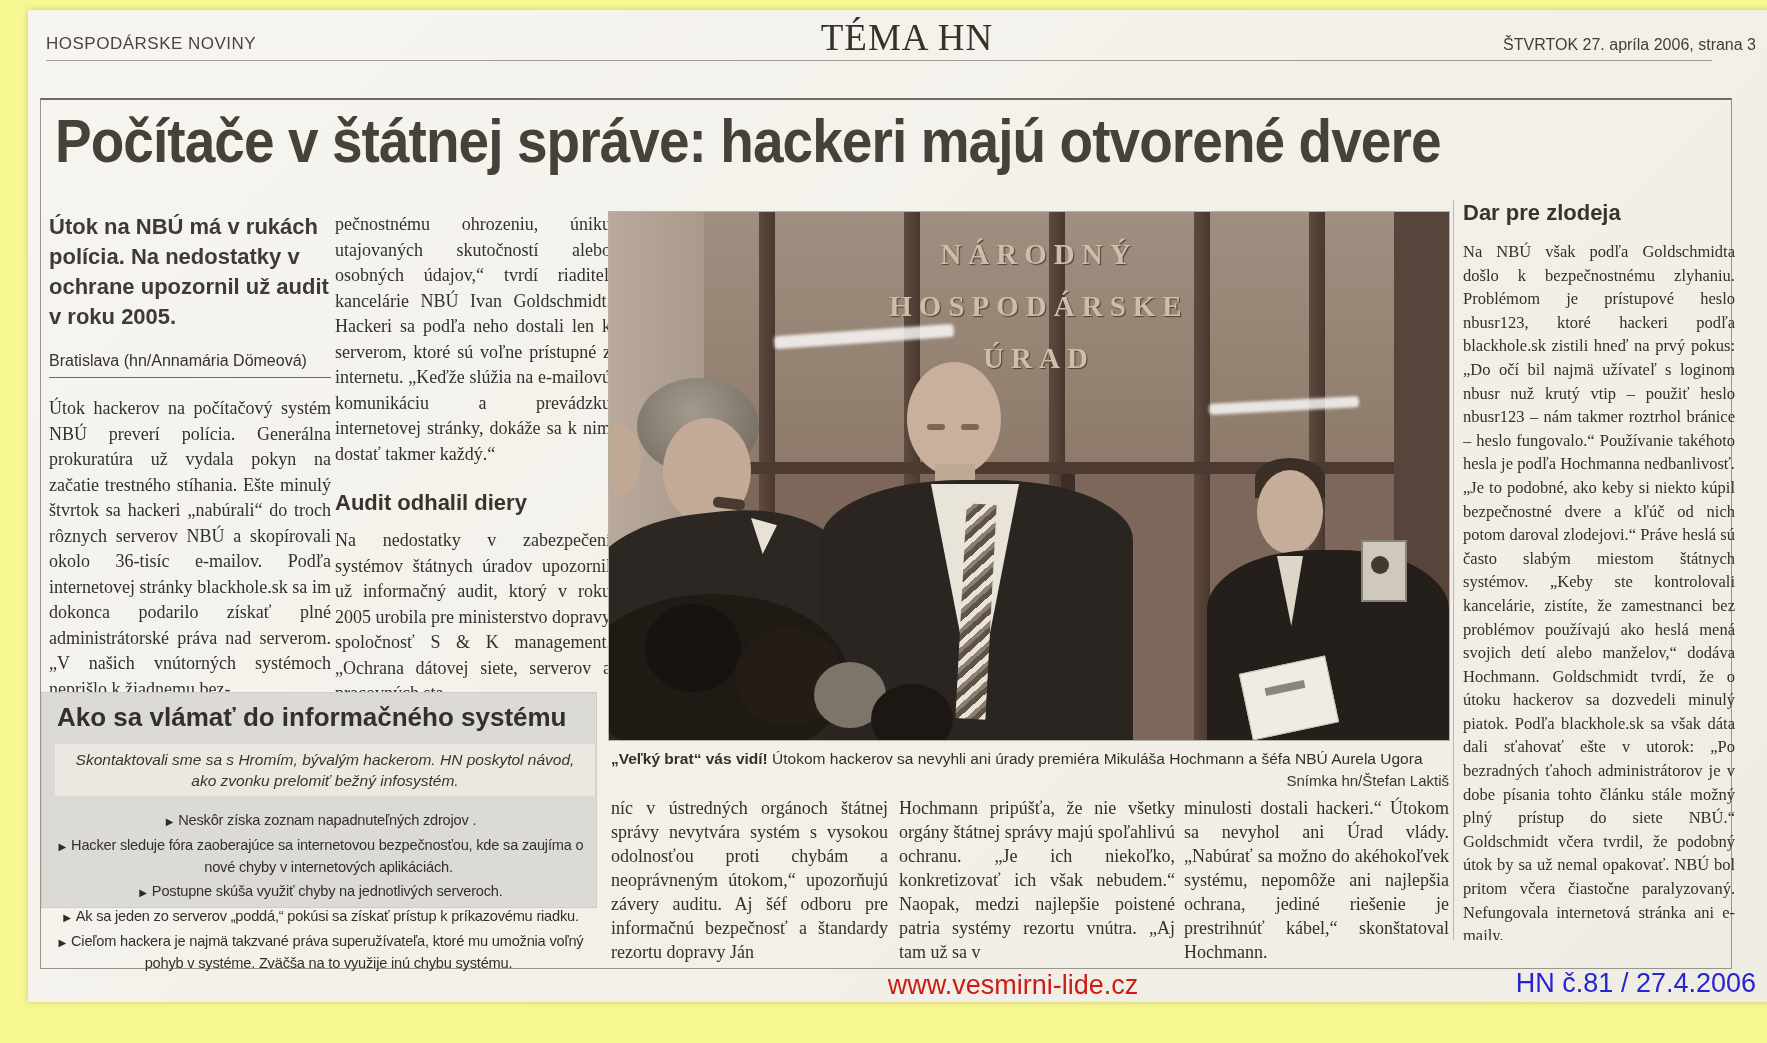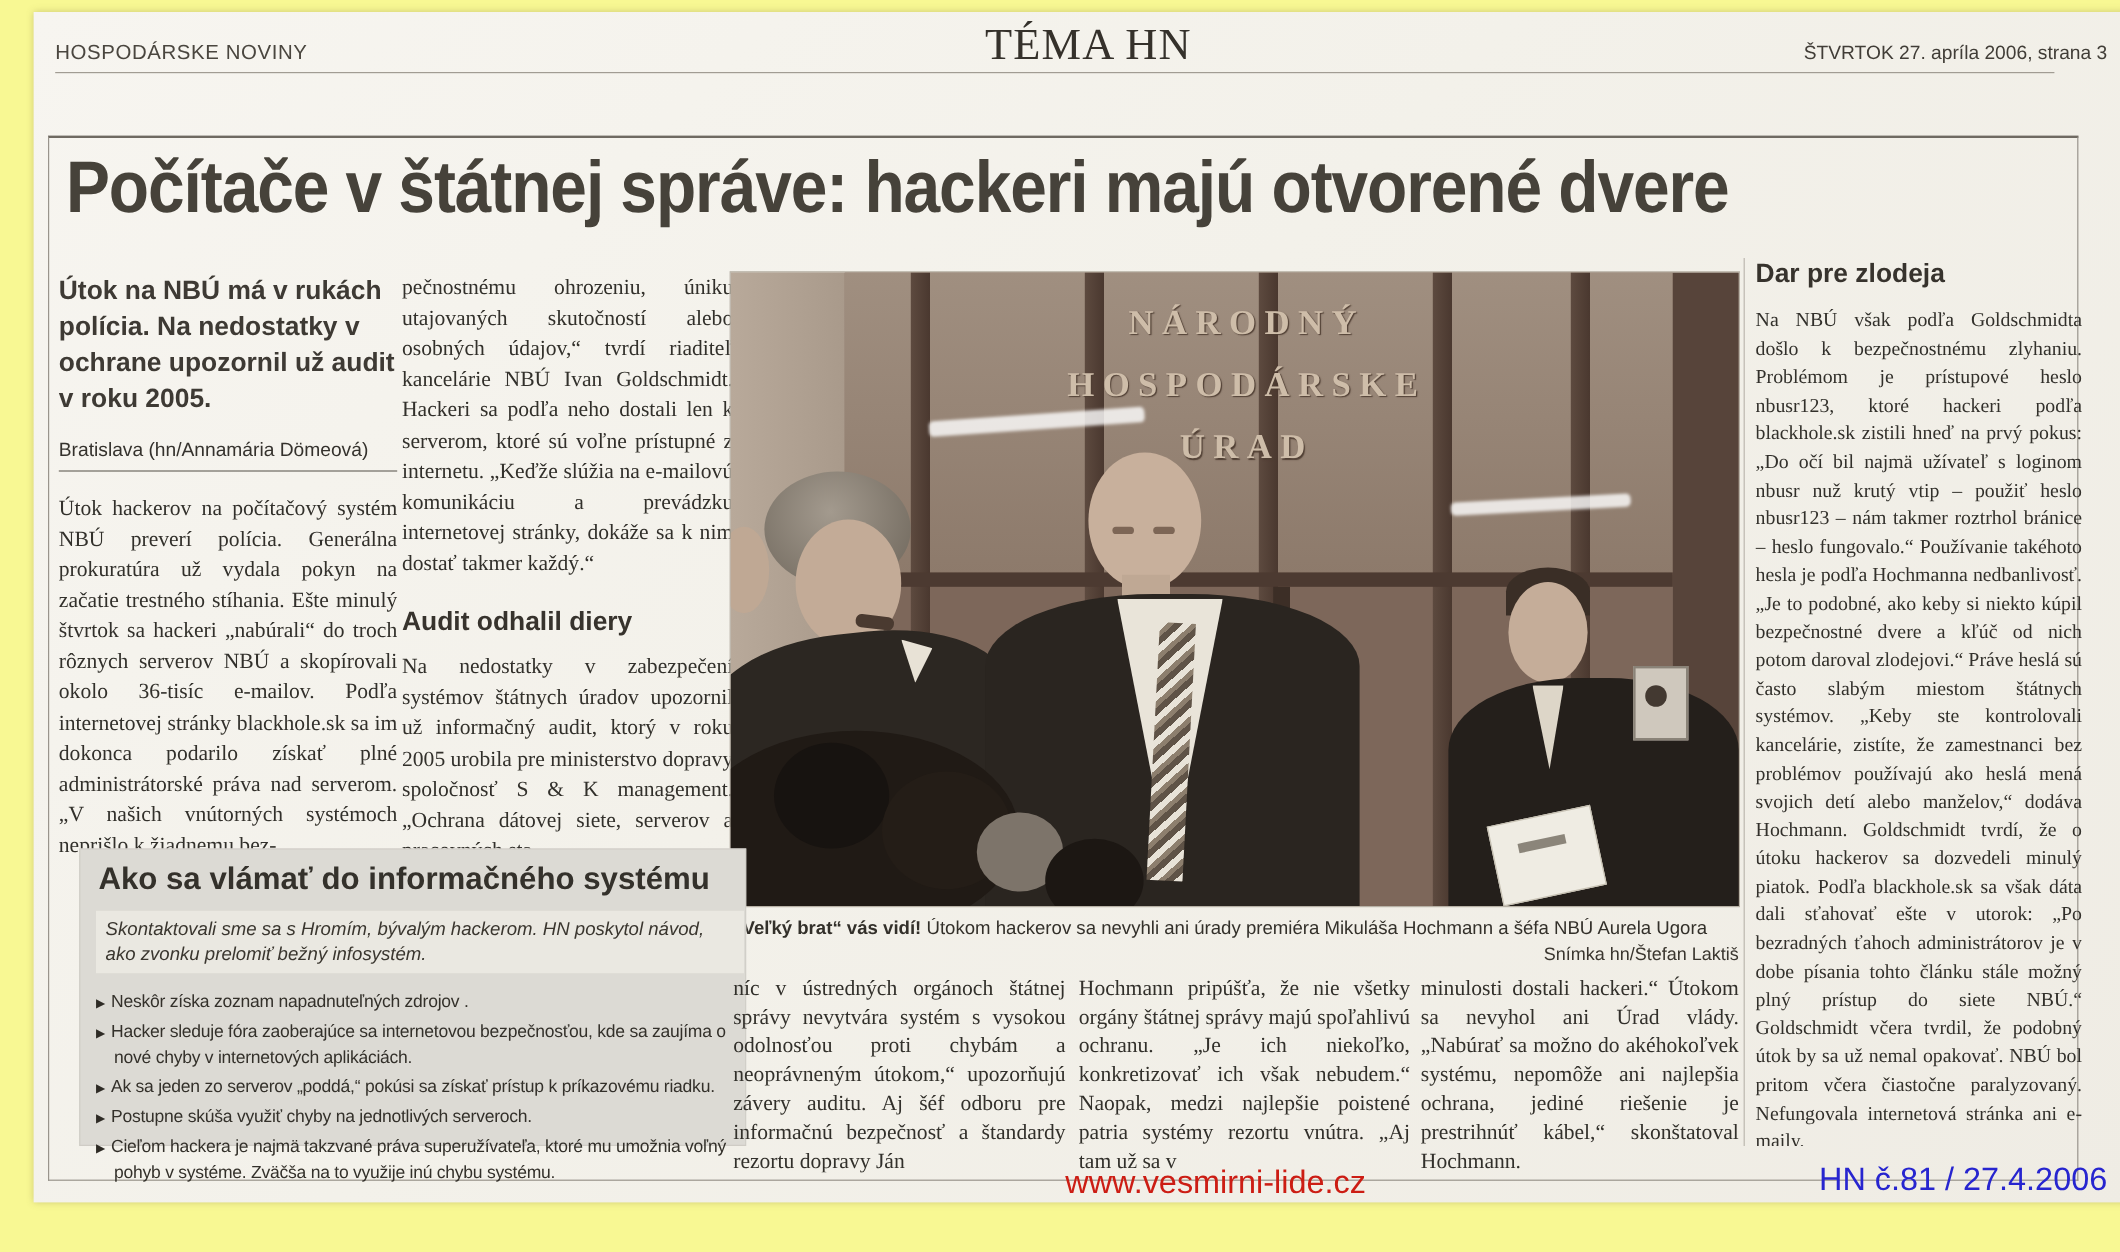--- a/index.html
+++ b/index.html
@@ -18,21 +18,21 @@
   }
   
   .hdr-left{left:18px;top:24px;font-size:17px;letter-spacing:.5px;color:#4a463f;}
   .hdr-center{left:0;top:6px;width:100%;text-align:center;
     font-family:"Liberation Serif",serif;font-size:37px;color:#35312b;letter-spacing:1px;}
   .hdr-right{right:30px;top:26px;font-size:16px;color:#413d37;}
   .hdr-rule{left:18px;top:50px;width:1666px;height:1px;background:#a19c93;}
   
   .article{
     position:absolute;left:12px;top:88px;width:1690px;height:868px;
-    border:1px solid #99948c;border-top:2px solid #6f6a62;margin-top:15px;
+    border:1px solid #99948c;border-top:2px solid #6f6a62;
   }
   .headline{
     left:14px;top:6px;width:1670px;white-space:nowrap;
     font-size:61px;font-weight:bold;color:#46423a;letter-spacing:-1px;
     transform:scaleX(.9);transform-origin:left center;
   }
   .lead{left:8px;top:112px;width:282px;font-size:22px;line-height:30px;
     font-weight:bold;color:#3e3a34;}
   .byline{left:8px;top:252px;width:282px;font-size:16px;color:#35322d;
     border-bottom:1.5px solid #6e6a63;padding-bottom:7px;}
@@ -45,22 +45,23 @@
   .c2b{left:294px;top:428px;width:276px;height:180px;overflow:hidden;}
   .cA{left:570px;top:696px;width:277px;height:166px;overflow:hidden;line-height:24px;}
   .cB{left:858px;top:696px;width:276px;height:166px;overflow:hidden;line-height:24px;}
   .cC{left:1143px;top:696px;width:265px;height:166px;overflow:hidden;line-height:24px;}
   .vrule{left:1412px;top:100px;width:1px;height:740px;background:#bcb7ae;}
   .rsub{left:1422px;top:100px;width:270px;}
   .rbody{left:1422px;top:140px;width:272px;height:700px;overflow:hidden;
     font-size:16.5px;line-height:23.6px;}
   
   .infobox{
-    left:25px;top:592px;width:556px;height:248px;background:#dcdad4;
+    left:0;top:592px;width:556px;height:216px;background:#dcdad4;
     box-shadow:inset 0 0 0 1px #cfccc5;
+    text-align:center;
   }
   .box-title{position:absolute;left:16px;top:10px;font-size:26px;font-weight:bold;color:#34312b;}
   .box-intro{position:absolute;left:14px;top:52px;width:524px;
     font-style:italic;font-size:15.5px;line-height:21px;color:#3a362f;
     background:#eae8e1;padding:5px 8px;}
   .box-list{position:absolute;left:14px;top:118px;width:532px;margin:0;padding:0;list-style:none;
     font-size:14.6px;line-height:21px;color:#33302a;letter-spacing:-.2px;}
   .box-list li{padding-left:15px;text-indent:-15px;margin-bottom:3px;}
   .blt{font-size:10px;color:#2e2b25;margin-right:5px;}
   
@@ -172,22 +173,22 @@
 
     <div class="abs caption"><span class="cap-bold">„Veľký brat“ vás vidí!</span><span> Útokom hackerov sa nevyhli ani úrady premiéra Mikuláša Hochmann a šéfa NBÚ Aurela Ugora</span></div>
     <div class="abs credit">Snímka hn/Štefan Laktiš</div>
 
     <div class="abs infobox">
       <div class="box-title">Ako sa vlámať do informačného systému</div>
       <div class="box-intro">Skontaktovali sme sa s Hromím, bývalým hackerom. HN poskytol návod, ako zvonku prelomiť bežný infosystém.</div>
       <ul class="box-list">
         <li><span class="blt">▶</span><span>Neskôr získa zoznam napadnuteľných zdrojov .</span></li>
         <li><span class="blt">▶</span><span>Hacker sleduje fóra zaoberajúce sa internetovou bezpečnosťou, kde sa zaujíma o nové chyby v internetových aplikáciách.</span></li>
+        <li><span class="blt">▶</span><span>Postupne skúša využiť chyby na jednotlivých serveroch.</span></li>
         <li><span class="blt">▶</span><span>Ak sa jeden zo serverov „poddá,“ pokúsi sa získať prístup k príkazovému riadku.</span></li>
-        <li><span class="blt">▶</span><span>Postupne skúša využiť chyby na jednotlivých serveroch.</span></li>
         <li><span class="blt">▶</span><span>Cieľom hackera je najmä takzvané práva superužívateľa, ktoré mu umožnia voľný pohyb v systéme. Zväčša na to využije inú chybu systému.</span></li>
       </ul>
     </div>
 
     <div class="abs serifcol cA">níc v ústredných orgánoch štátnej správy nevytvára systém s vysokou odolnosťou proti chybám a neoprávneným útokom,“ upozorňujú závery auditu. Aj šéf odboru pre informačnú bezpečnosť a štandardy rezortu dopravy Ján</div>
     <div class="abs serifcol cB">Hochmann pripúšťa, že nie všetky orgány štátnej správy majú spoľahlivú ochranu. „Je ich niekoľko, konkretizovať ich však nebudem.“ Naopak, medzi najlepšie poistené patria systémy rezortu vnútra. „Aj tam už sa v</div>
     <div class="abs serifcol cC">minulosti dostali hackeri.“ Útokom sa nevyhol ani Úrad vlády. „Nabúrať sa možno do akéhokoľvek systému, nepomôže ani najlepšia ochrana, jediné riešenie je prestrihnúť kábel,“ skonštatoval Hochmann.</div>
 
     <div class="abs vrule"></div>
     <div class="abs subhead rsub">Dar pre zlodeja</div>

